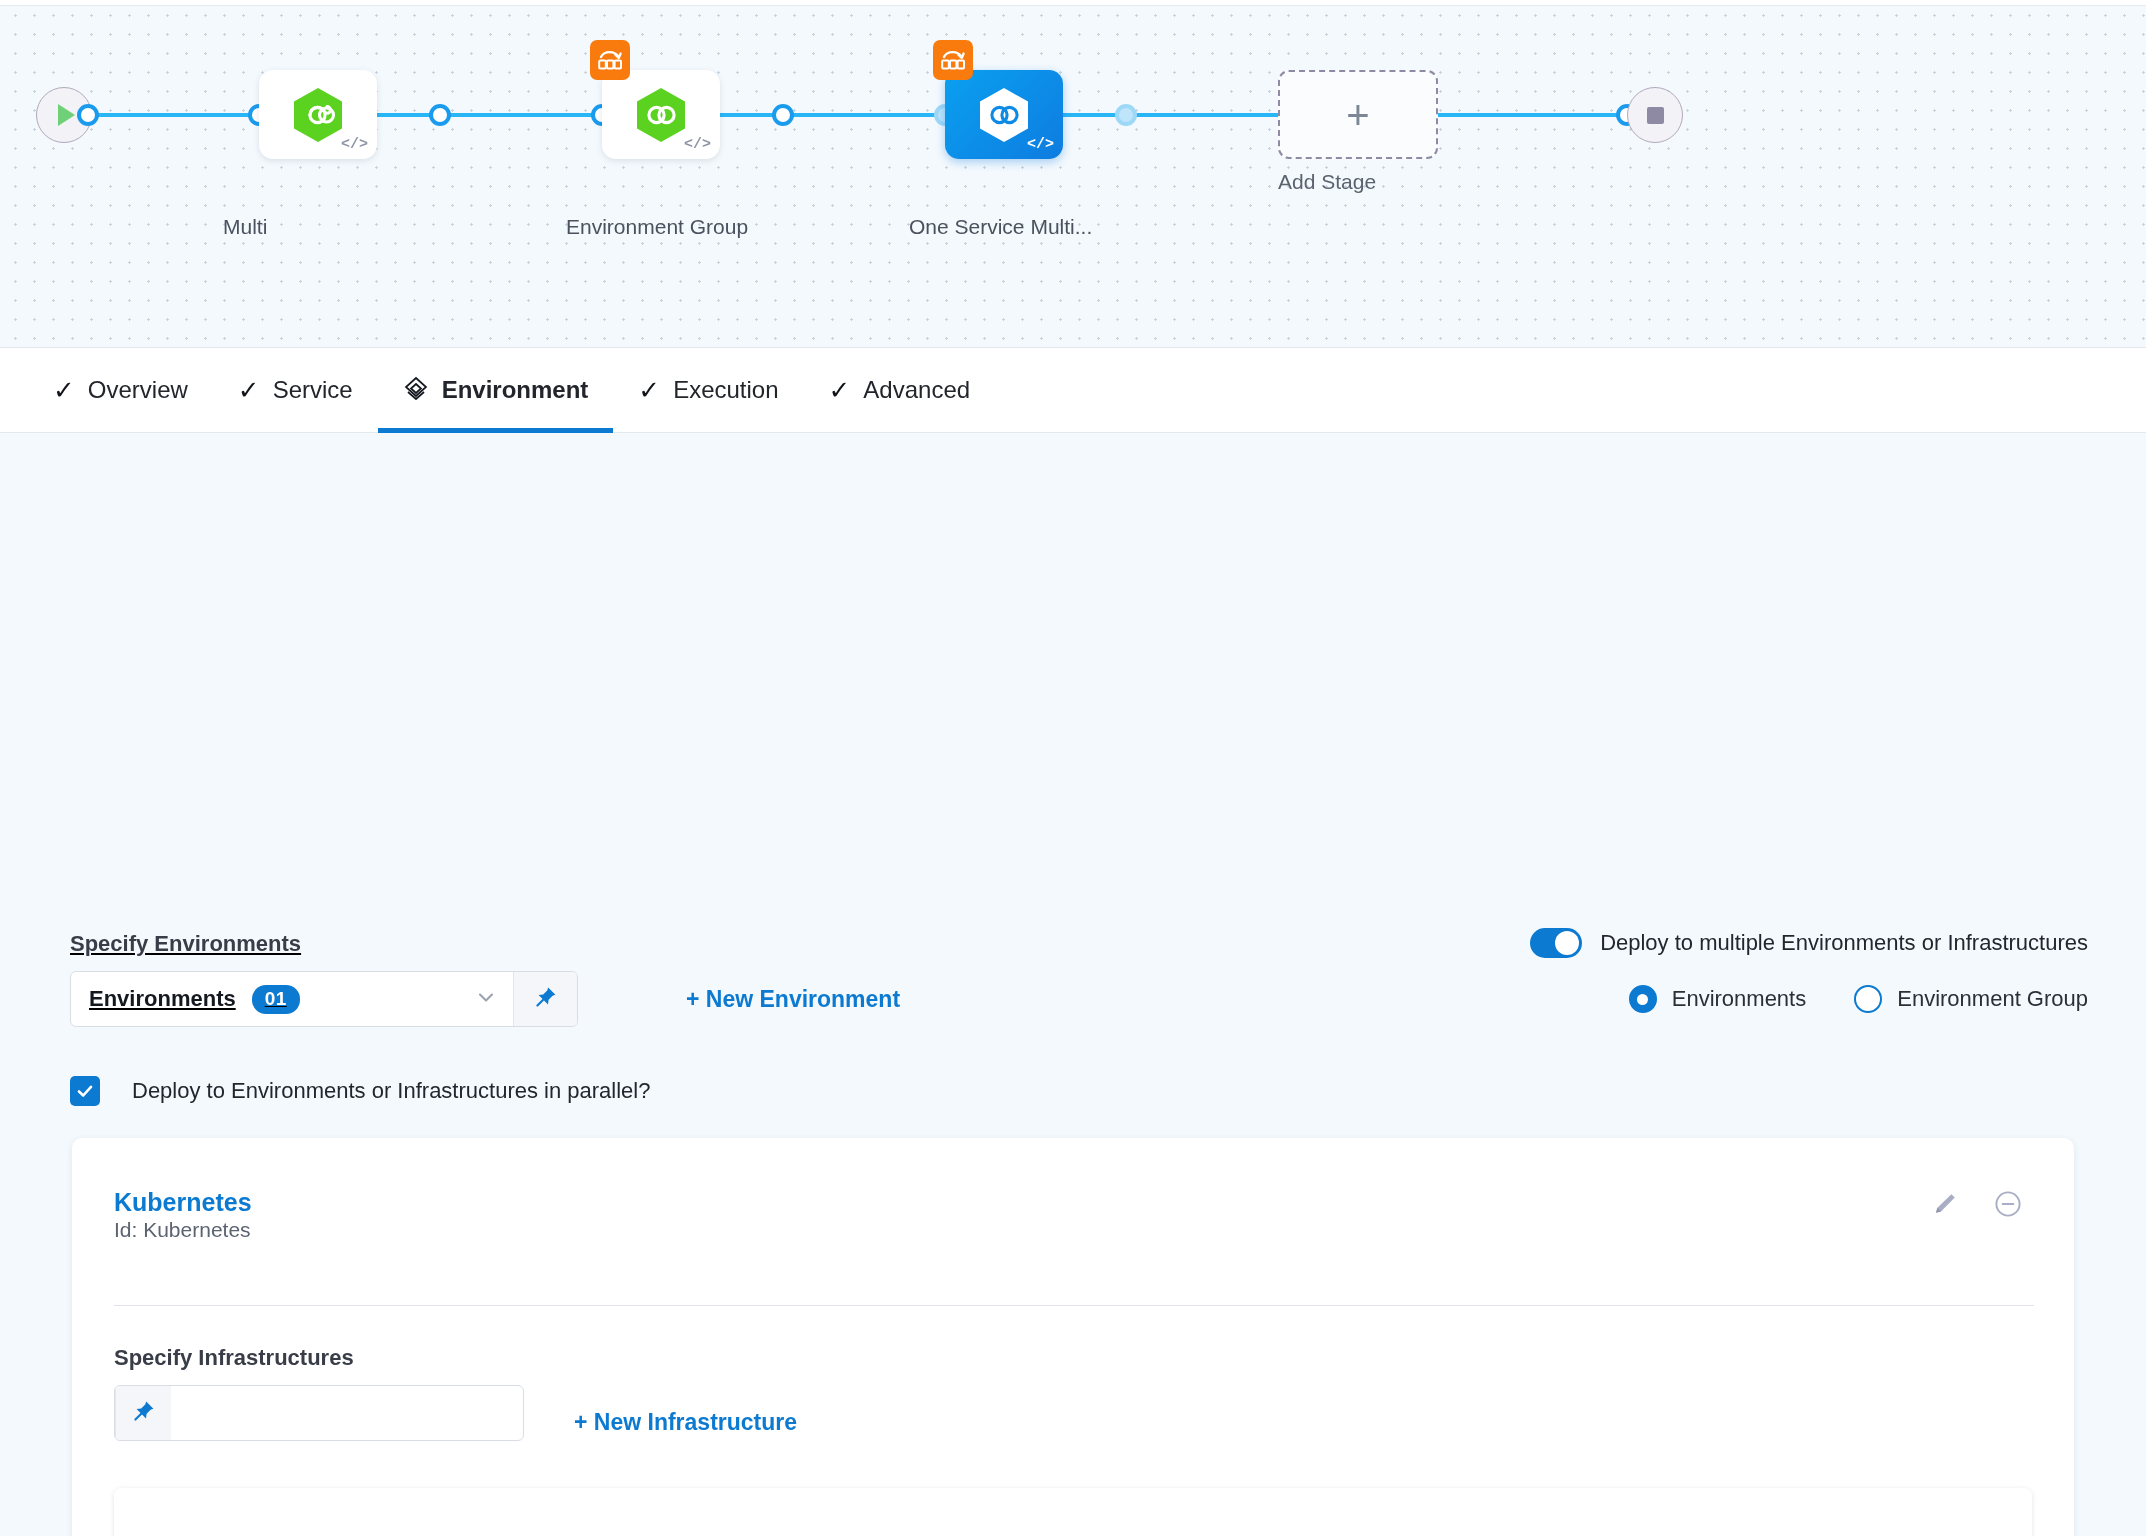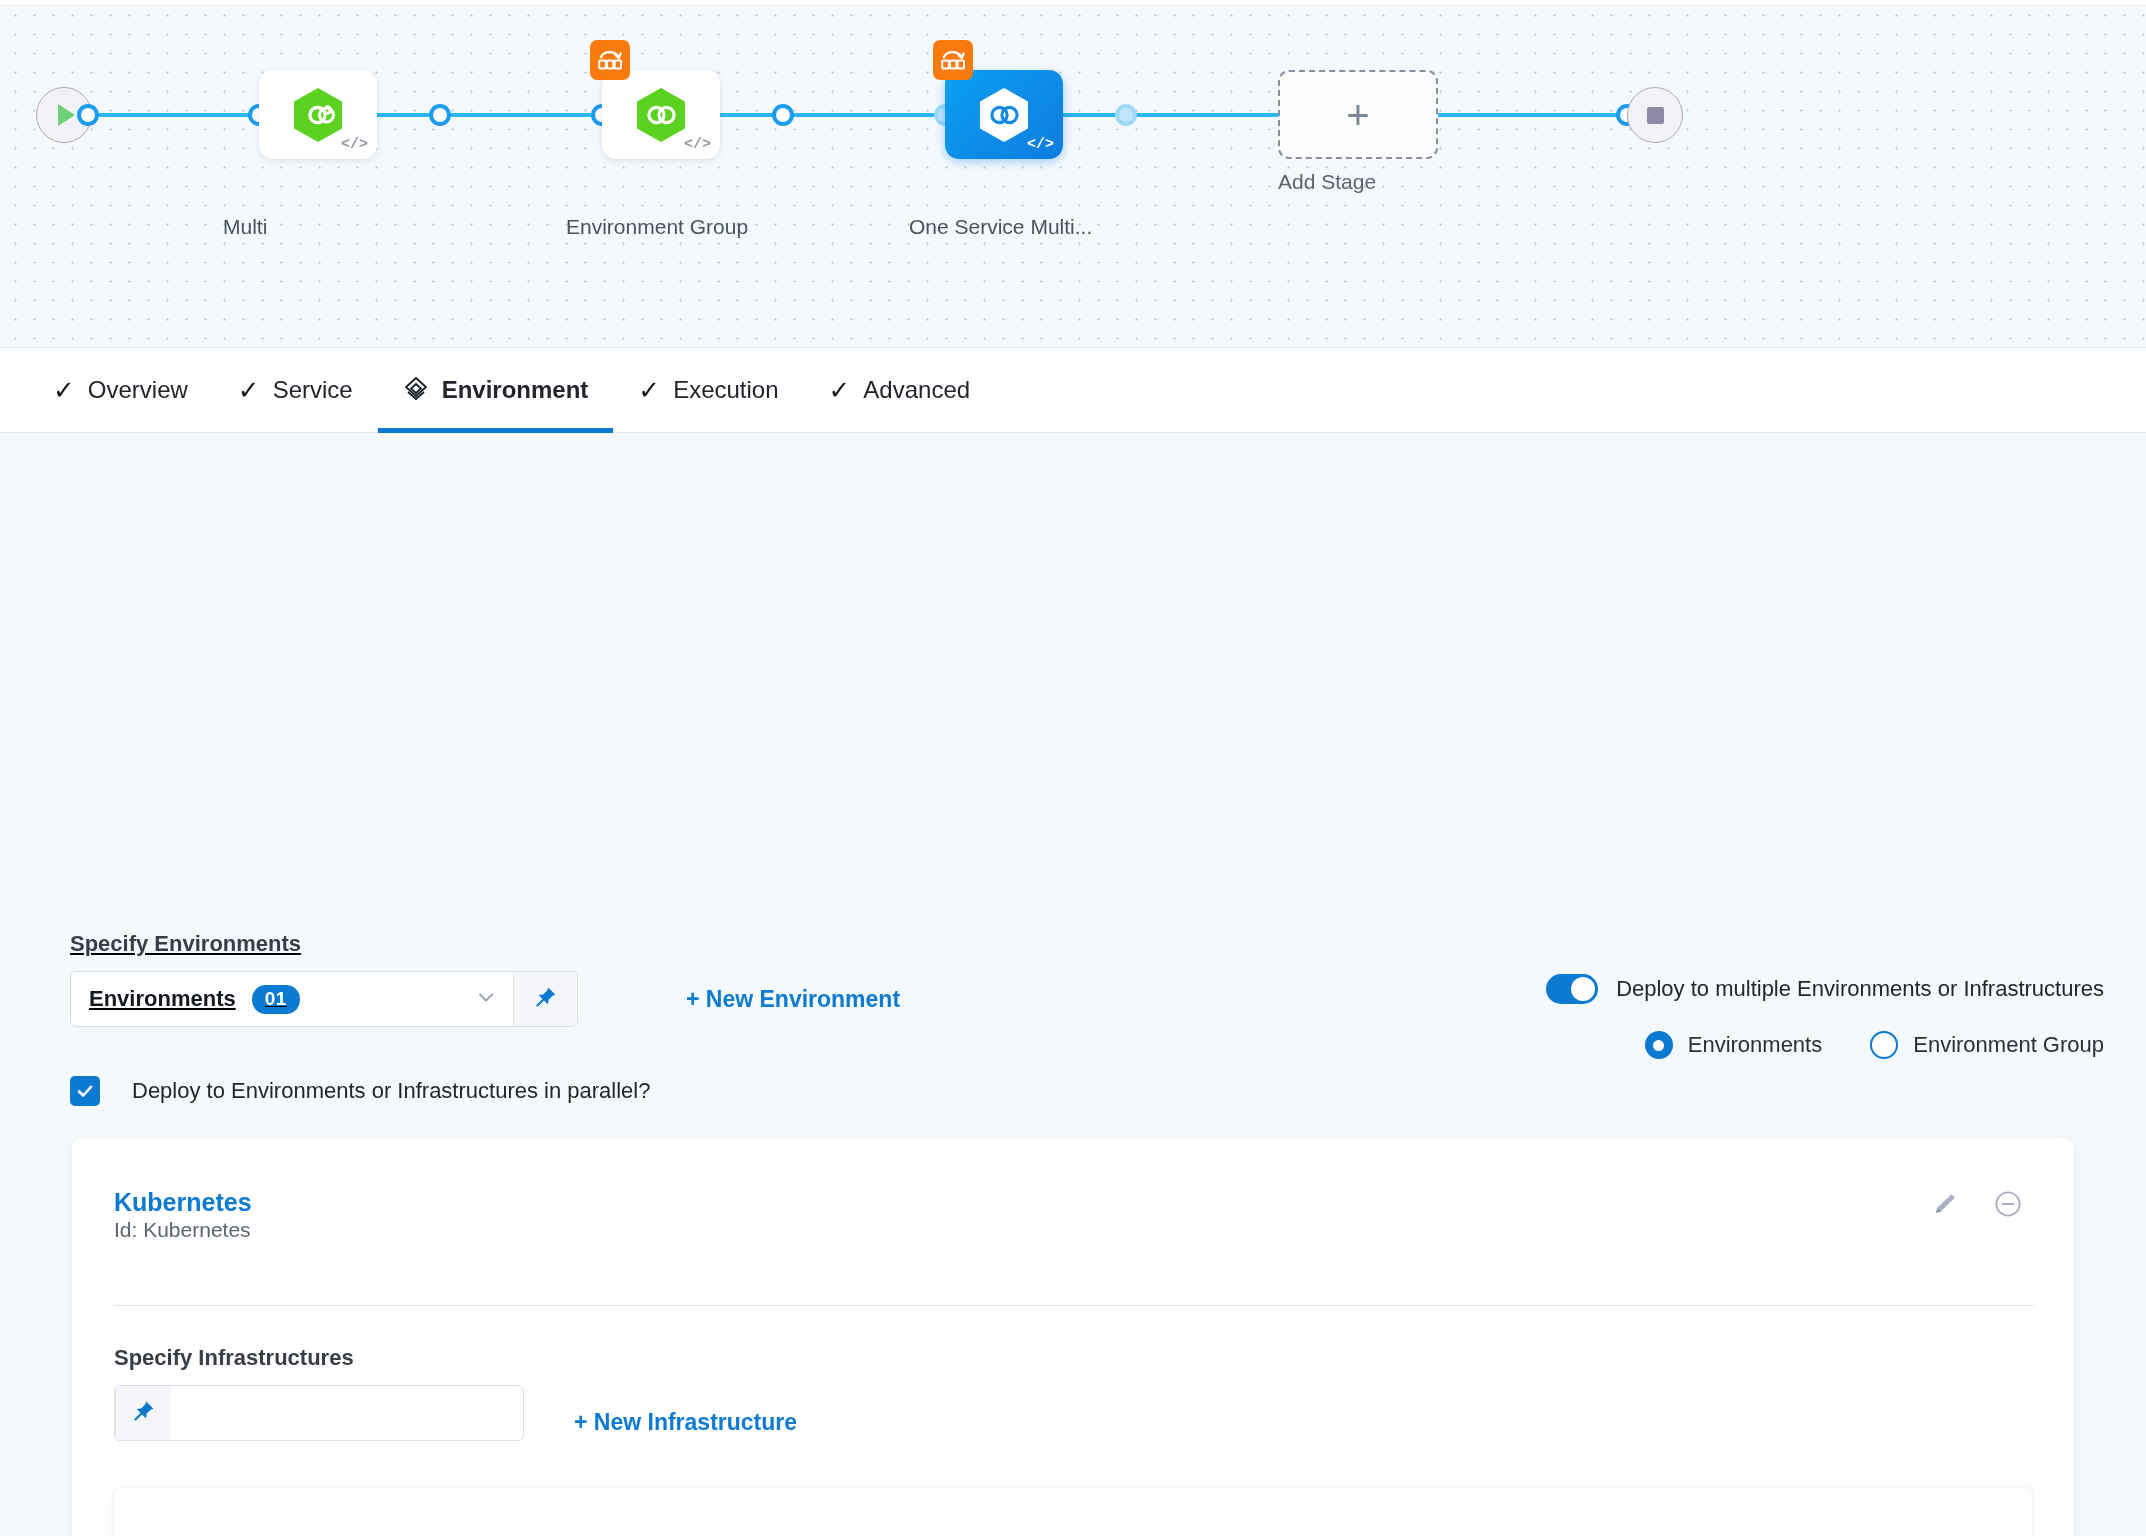--- a/index.html
+++ b/index.html
@@ -165,21 +165,21 @@
     position: absolute; left: 70px; top: 643px;
     display: flex; align-items: center; gap: 32px;
   }
   .cbx {
     width: 30px; height: 30px; border-radius: 5px; background: #0b7ad0;
     display: flex; align-items: center; justify-content: center;
   }
   .parallel-row .lbl { font-size: 22px; color: #22262e; }
 
   
-  .toggle-area { position: absolute; right: 42px; top: 495px; text-align: center; margin-top: 46px; }
+  .toggle-area { position: absolute; right: 58px; top: 495px; text-align: center; }
   .toggle-line { display: flex; align-items: center; justify-content: flex-end; gap: 18px; }
   .switch {
     width: 52px; height: 30px; border-radius: 15px; background: #0b7ad0;
     position: relative; flex: none;
   }
   .switch .knob {
     position: absolute; right: 3px; top: 3px; width: 24px; height: 24px;
     border-radius: 50%; background: #fff;
   }
   .toggle-line .lbl { font-size: 22px; color: #22262e; }

